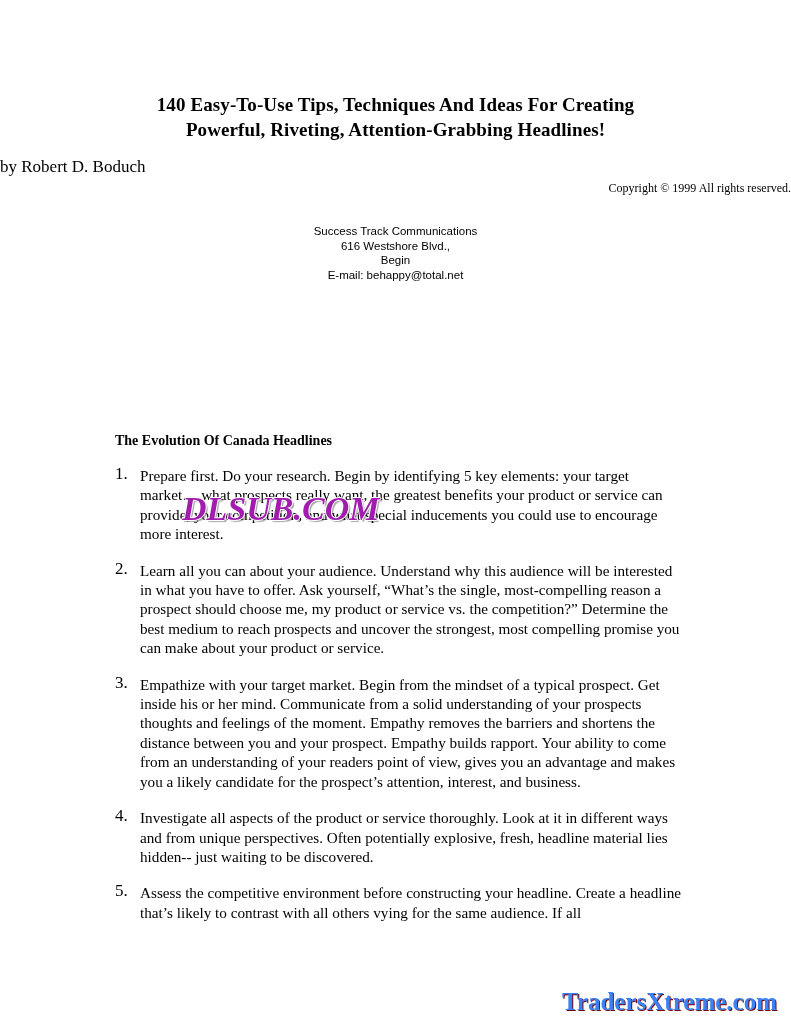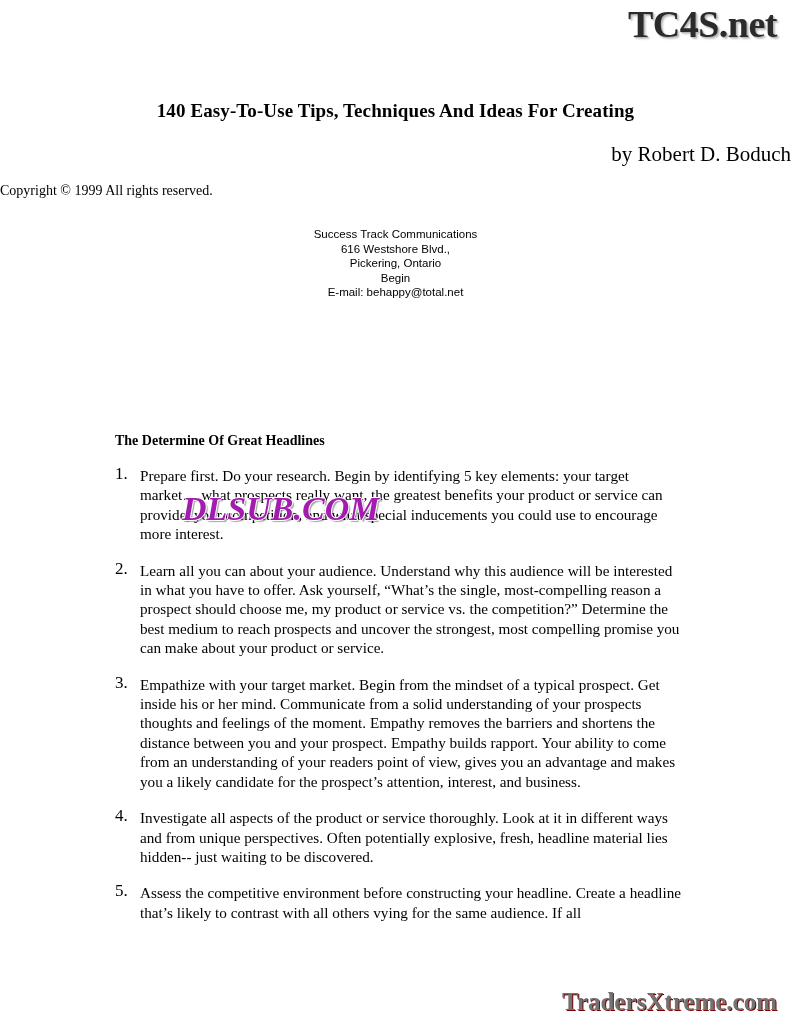--- a/index.html
+++ b/index.html
@@ -38,21 +38,21 @@
     -webkit-user-select: none;
     user-select: none;
   }
   .wm-bottomright {
     position: absolute;
     right: 14px;
     bottom: 8px;
     font-family: "Liberation Serif", serif;
     font-weight: bold;
     font-size: 25px;
-    color: #737373;
+    color: #3b82f6;
     text-shadow: 1px 1px 0 #7a0000;
     -webkit-user-select: none;
     user-select: none;
   }
   .wm-center {
     position: absolute;
     left: 176px;
     top: 488px;
     font-family: "Liberation Serif", serif;
     font-weight: bold;
@@ -81,41 +81,41 @@
 
   
   .doc {
     position: absolute;
     left: 0;
     top: 0;
     width: 791px;
   }
 
   .title {
-    margin: 6px;
+    margin: 0;
     padding-top: 92px;
     font-size: 19px;
     font-weight: bold;
     text-align: center;
     line-height: 25px;
     letter-spacing: 0.1px;
   }
   .title .line2 { display: block; }
 
   .byline {
-    text-align: right;
-    font-size: 21px;
-    margin-top: 20px;
+    text-align: left;
+    font-size: 17px;
+    margin-top: 14px;
     line-height: 22px;
   }
   .copyright {
-    text-align: left;
-    font-size: 14px;
+    text-align: right;
+    font-size: 12px;
     line-height: 20px;
-    margin-top: 16px;
+    margin-top: 0;
   }
 
   .address {
     text-align: center;
     font-family: "Liberation Sans", sans-serif;
     font-size: 11.5px;
     line-height: 14.5px;
     margin-top: 26px;
   }
   .address div { white-space: nowrap; }
@@ -158,42 +158,41 @@
 </style>
 </head>
 <body>
 
 <div class="page">
 
   <div class="doc">
 
     <h1 class="title">
       <span>140 Easy-To-Use Tips, Techniques And Ideas For Creating</span>
+      <span class="line2">Powerful, Riveting, Attention-Grabbing Headlines!</span>
     </h1>
 
     <div class="byline">by Robert D. Boduch</div>
     <div class="copyright">Copyright © 1999 All rights reserved.</div>
 
     <div class="address">
       <div>Success Track Communications</div>
       <div>616 Westshore Blvd.,</div>
-      <div>Pickering, Ontario</div>
       <div>Begin</div>
       <div>E-mail: behappy@total.net</div>
     </div>
 
-    <h2 class="section-head">The Determine Of Great Headlines</h2>
+    <h2 class="section-head">The Evolution Of Canada Headlines</h2>
 
     <ol class="tips">
       <li>Prepare first. Do your research. Begin by identifying 5 key elements: your target market… what prospects really want, the greatest benefits your product or service can provide, your competition, and what special inducements you could use to encourage more interest.</li>
       <li>Learn all you can about your audience. Understand why this audience will be interested in what you have to offer. Ask yourself, “What’s the single, most-compelling reason a prospect should choose me, my product or service vs. the competition?” Determine the best medium to reach prospects and uncover the strongest, most compelling promise you can make about your product or service.</li>
       <li>Empathize with your target market. Begin from the mindset of a typical prospect. Get inside his or her mind. Communicate from a solid understanding of your prospects thoughts and feelings of the moment. Empathy removes the barriers and shortens the distance between you and your prospect. Empathy builds rapport. Your ability to come from an understanding of your readers point of view, gives you an advantage and makes you a likely candidate for the prospect’s attention, interest, and business.</li>
       <li>Investigate all aspects of the product or service thoroughly. Look at it in different ways and from unique perspectives. Often potentially explosive, fresh, headline material lies hidden-- just waiting to be discovered.</li>
       <li>Assess the competitive environment before constructing your headline. Create a headline that’s likely to contrast with all others vying for the same audience. If all</li>
     </ol>
 
   </div>
 
-  <div class="wm-topright">TC4S.net</div>
   <div class="wm-center">DLSUB.COM</div>
   <div class="wm-bottomright">TradersXtreme.com</div>
 
 </div>
 
 </body></html>

